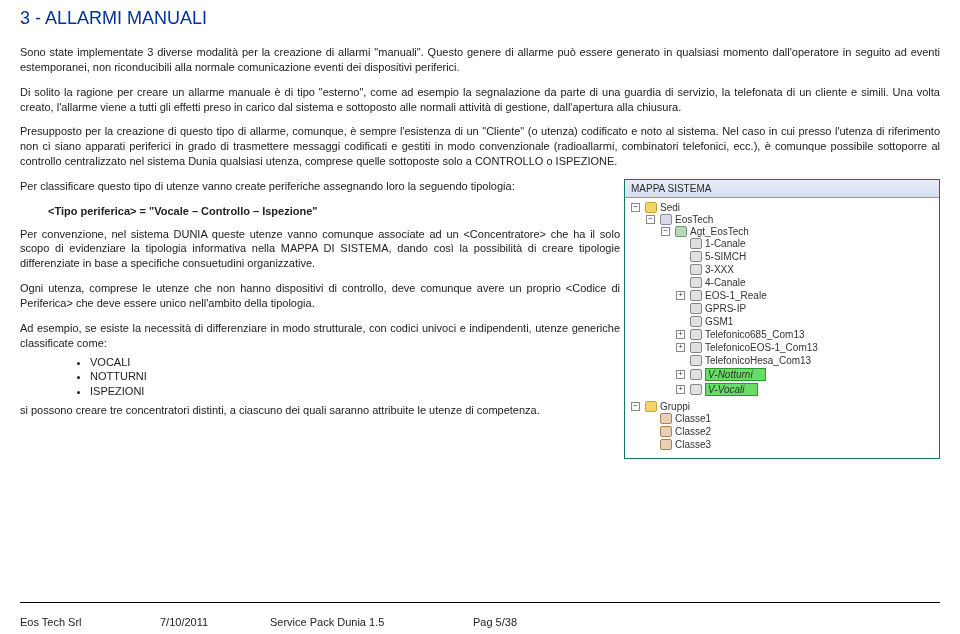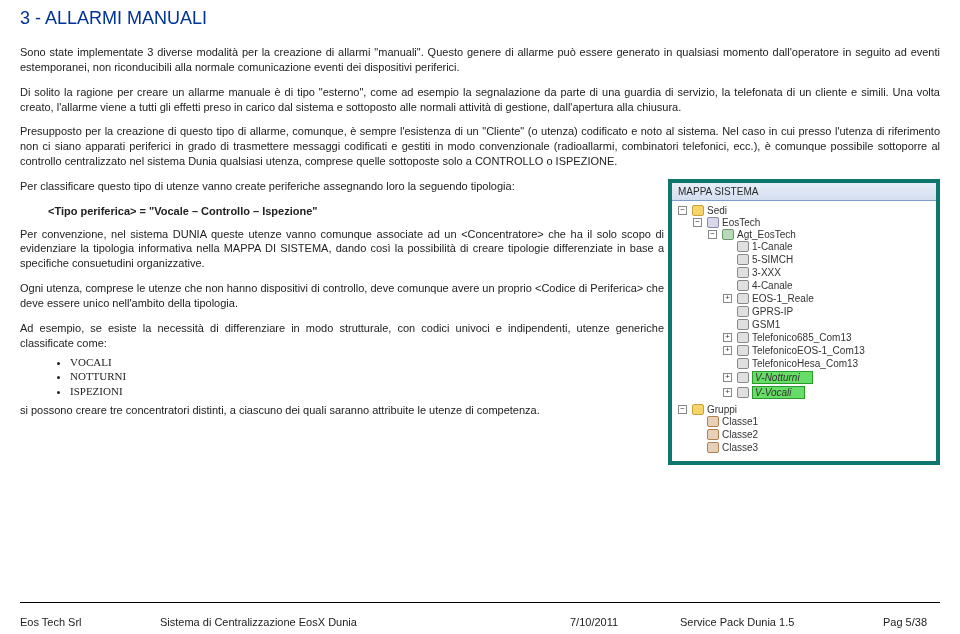--- a/index.html
+++ b/index.html
@@ -36,28 +36,27 @@
     line-height: 1.35;
   }
   .left-col .indent {
     margin-left: 28px;
     font-weight: bold;
     margin-top: 8px;
     margin-bottom: 8px;
   }
   .left-col ul {
     list-style: disc;
-    margin-left: 50px;
+    margin-left: 70px;
     margin-top: 4px;
     margin-bottom: 4px;
-    font-family: Liberation Serif, serif;
   }
   .right-col {
-    width: 272px;
-    border: 4px solid #0f766e;
+    width: 316px;
+    border: 1px solid #0f766e;
     background: #14b8a6;
     font-size: 10px;
     font-family: Arial, sans-serif;
   }
   .panel-title {
     background: linear-gradient(#e8eef7,#d4def0);
     border-bottom: 1px solid #7a9ecb;
     padding: 3px 6px;
     font-size: 10px;
     color: #2a2a2a;
@@ -300,17 +299,16 @@
               </li>
           </ul>
         </li>
       </ul>
     </div>
   </div>
 </div>
 
 <div class="footer">
   <span class="f-company">Eos Tech Srl</span>
-  <span class="f-title">Sistema di Centralizzazione EosX Dunia</span>
   <span class="f-date">7/10/2011</span>
   <span class="f-doc">Service Pack Dunia 1.5</span>
   <span class="f-page">Pag 5/38</span>
 </div>
 
 </body></html>

